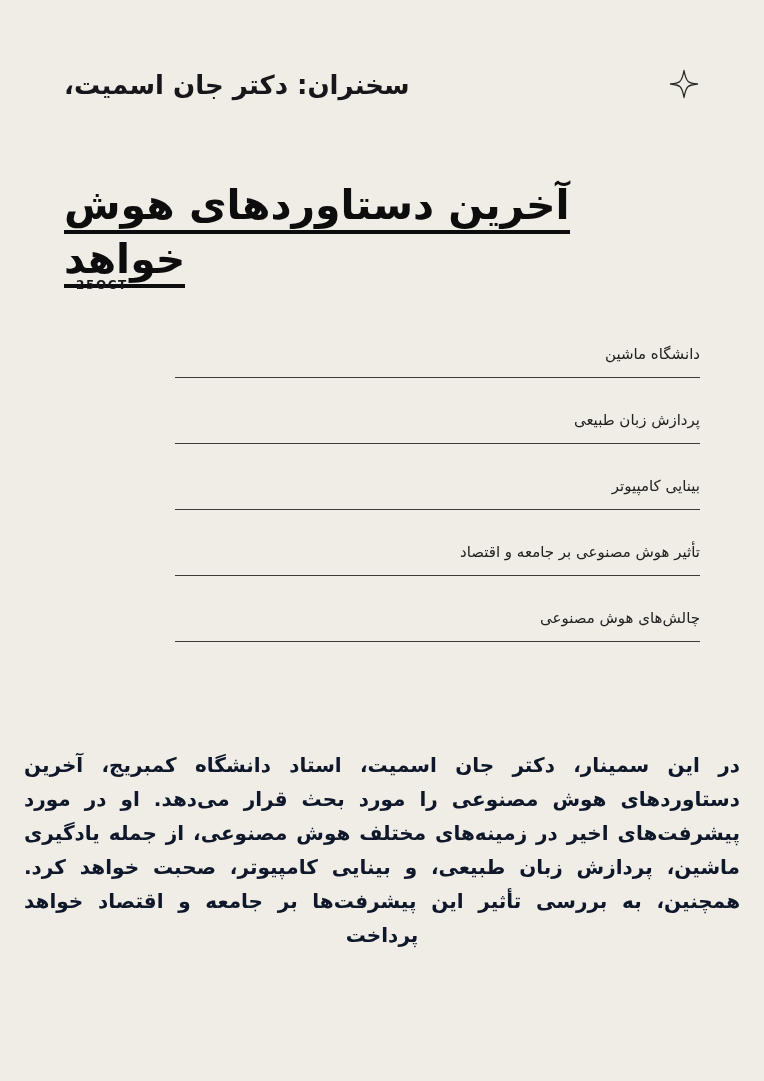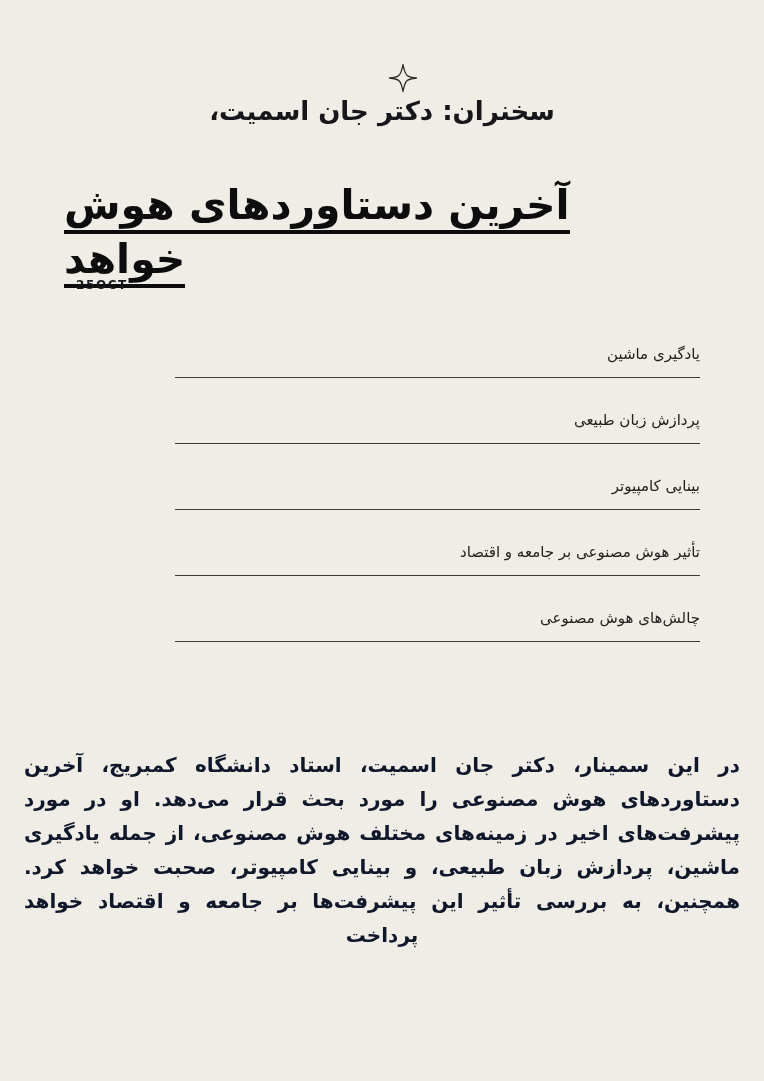--- a/index.html
+++ b/index.html
@@ -26,21 +26,21 @@
   }
 
   
   .header-row {
     position: absolute;
     top: 62px;
     left: 0;
     width: 764px;
     height: 46px;
     display: flex;
-    flex-direction: column;
+    flex-direction: row;
     align-items: center;
     justify-content: flex-start;
     padding-right: 64px;
     padding-left: 64px;
   }
 
   .sparkle-icon {
     flex: 0 0 auto;
     width: 34px;
     height: 34px;
@@ -166,21 +166,21 @@
       <span class="u">آخرین دستاوردهای هوش</span><br>
       <span class="u">خواهد</span>
     </h1>
   </div>
 
   <div class="date-badge">25OCT</div>
 
   <div class="agenda">
 
     <div class="agenda-item">
-      <span class="agenda-label">یادگیری ماشین</span>
+      <span class="agenda-label">دانشگاه ماشین</span>
       <span class="agenda-rule"></span>
     </div>
 
     <div class="agenda-item">
       <span class="agenda-label">پردازش زبان طبیعی</span>
       <span class="agenda-rule"></span>
     </div>
 
     <div class="agenda-item">
       <span class="agenda-label">بینایی کامپیوتر</span>

